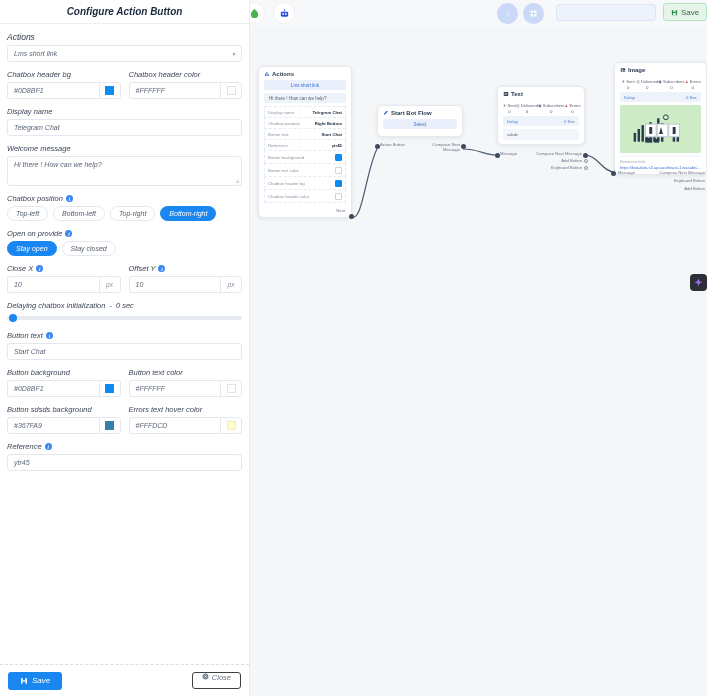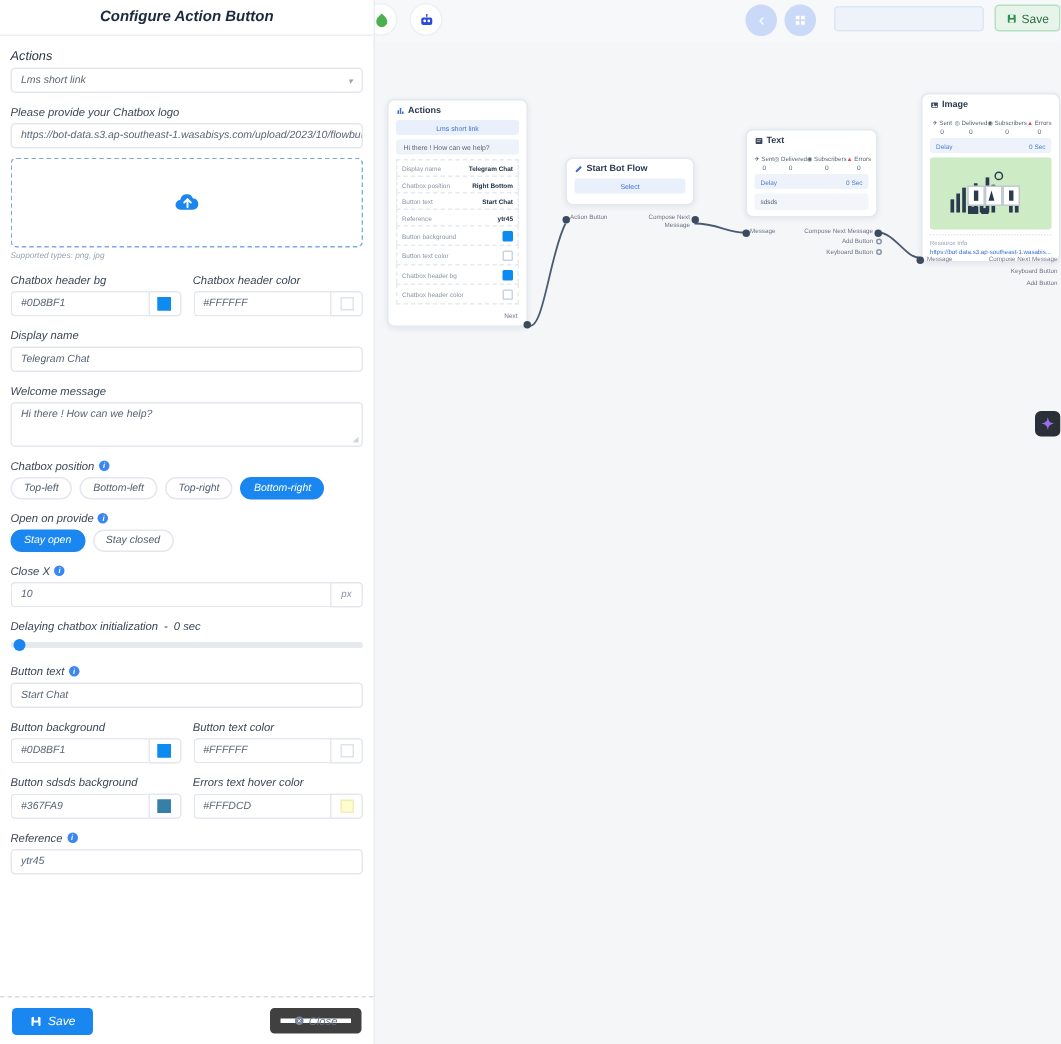--- a/index.html
+++ b/index.html
@@ -248,23 +248,23 @@
     display: flex; gap: 4px; align-items: center;
   }
   .btn-save {
     height: 18px; padding: 0 12px;
     background: #1a86f0; border-radius: 3px;
     color: #fff; font-size: 8px;
     display: flex; align-items: center; gap: 4px;
   }
   .btn-close {
     height: 17px; padding: 0 9px;
-    background: #fff; border: 7px solid #404040; border-radius: 3px;
+    background: #fff; border: 1px solid #404040; border-radius: 3px;
     color: #6b7586; font-size: 7.5px;
-    display: flex; align-items: center; gap: 3px;
+    display: flex; align-items: flex-start; gap: 3px;
   }
   svg { display: block; }
 </style>
 </head>
 <body>
 
 <div class="app">
 
   <div class="canvas">
 
@@ -520,33 +520,20 @@
     <div class="panel-body">
 
       <div class="grp">
         <div class="lbl big">Actions</div>
         <div class="fld sel">
           <span>Lms short link</span>
           <span class="chev">▾</span>
         </div>
       </div>
 
-      <div class="grp">
-        <div class="lbl">Please provide your Chatbox logo</div>
-        <div class="fld">https://bot-data.s3.ap-southeast-1.wasabisys.com/upload/2023/10/flowbuilde</div>
-        <div class="drop">
-          <span>
-            <svg width="20" height="16" viewBox="0 0 24 20">
-              <path d="M6 16a4 4 0 010-8 5.5 5.5 0 0110.6-1.3A4.2 4.2 0 0121 11a4.5 4.5 0 01-4.5 5H6z" fill="#1a86f0"></path>
-              <path d="M12 14V7.5M9.3 10L12 7.3 14.7 10" stroke="#fff" stroke-width="1.6" fill="none" stroke-linecap="round"></path>
-            </svg>
-          </span>
-        </div>
-        <div class="hint">Supported types: png, jpg</div>
-      </div>
 
       <div class="grp row2">
         <div class="col">
           <div class="lbl">Chatbox header bg</div>
           <div class="colorfld">
             <div class="cv">#0D8BF1</div>
             <div class="cbtn">
               <span class="csw" style="background:#0D8BF1;border-color:#0D8BF1"></span>
             </div>
           </div>
@@ -600,20 +587,30 @@
         <div class="col">
           <div class="lbl">
             <span>Close X</span>
             <span class="info">i</span>
           </div>
           <div class="unitfld">
             <div class="uv">10</div>
             <div class="uu">px</div>
           </div>
         </div>
+        <div class="col">
+          <div class="lbl">
+            <span>Offset Y</span>
+            <span class="info">i</span>
+          </div>
+          <div class="unitfld">
+            <div class="uv">10</div>
+            <div class="uu">px</div>
+          </div>
+        </div>
       </div>
 
       <div class="grp">
         <div class="slider-lbl">
           <span>Delaying chatbox initialization</span>
           <span>-</span>
           <span>0 sec</span>
         </div>
         <div class="slider">
           <div class="track"></div>

